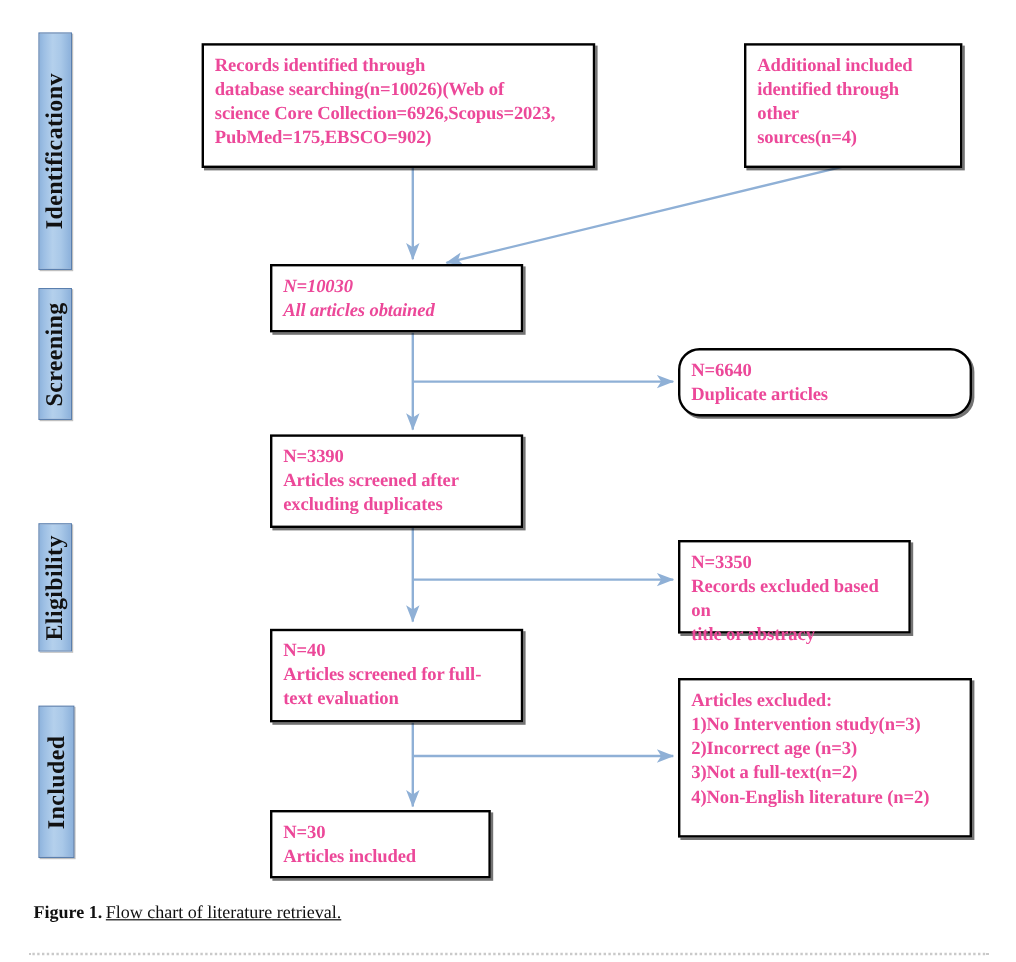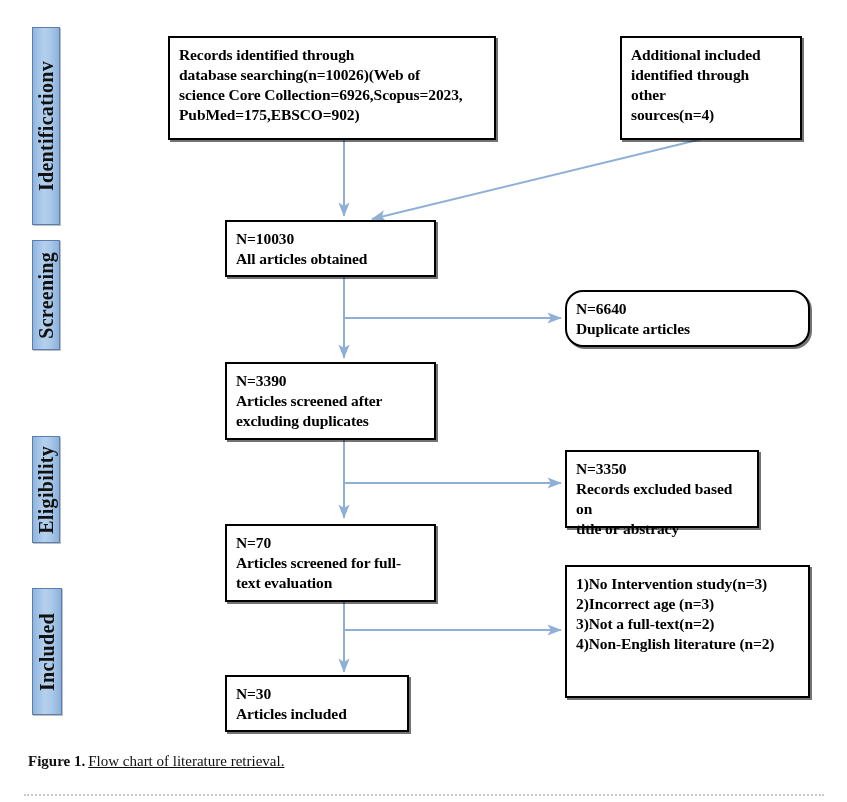--- a/index.html
+++ b/index.html
@@ -54,21 +54,21 @@
     background: #ffffff;
     border: 2px solid #000000;
     box-sizing: border-box;
     box-shadow: 2px 2px 0 rgba(0,0,0,0.55);
     padding: 7px 9px 6px 9px;
   }
   .flow-box .line {
     font-weight: bold;
     font-size: 15.5px;
     line-height: 1.30;
-    color: #000000;
+    color: #ec4899;
     white-space: pre-wrap;
     letter-spacing: -0.1px;
   }
 
   
   #connectors {
     position: absolute;
     left: 0; top: 0;
     width: 847px;
     height: 802px;
@@ -161,21 +161,21 @@
     <div class="line">PubMed=175,EBSCO=902)</div>
   </div>
 
   <div class="flow-box" style="left:620px; top:36px; width:182px; height:104px;">
     <div class="line">Additional included</div>
     <div class="line">identified through</div>
     <div class="line">other</div>
     <div class="line">sources(n=4)</div>
   </div>
 
-  <div class="flow-box" style="left:225px; top:220px; width:211px; height:57px;">
+  <div class="flow-box" style="left:225px; top:220px; width:211px; height:57px;font-style:italic;">
     <div class="line">N=10030</div>
     <div class="line">All articles obtained</div>
   </div>
 
   <div class="flow-box" style="left:565px; top:290px; width:245px; height:57px;border-radius:18px;">
     <div class="line">N=6640</div>
     <div class="line">Duplicate articles</div>
   </div>
 
   <div class="flow-box" style="left:225px; top:362px; width:211px; height:78px;">
@@ -184,26 +184,27 @@
     <div class="line">excluding duplicates</div>
   </div>
 
   <div class="flow-box" style="left:565px; top:450px; width:194px; height:78px;">
     <div class="line">N=3350</div>
     <div class="line">Records excluded based on</div>
     <div class="line">title or abstracy</div>
   </div>
 
   <div class="flow-box" style="left:225px; top:524px; width:211px; height:78px;">
-    <div class="line">N=70</div>
+    <div class="line">N=40</div>
     <div class="line">Articles screened for full-</div>
     <div class="line">text evaluation</div>
   </div>
 
   <div class="flow-box" style="left:565px; top:565px; width:245px; height:133px;">
+    <div class="line">Articles excluded:</div>
     <div class="line">1)No Intervention study(n=3)</div>
     <div class="line">2)Incorrect age (n=3)</div>
     <div class="line">3)Not a full-text(n=2)</div>
     <div class="line">4)Non-English literature (n=2)</div>
   </div>
 
   <div class="flow-box" style="left:225px; top:675px; width:184px; height:57px;">
     <div class="line">N=30</div>
     <div class="line">Articles included</div>
   </div>

